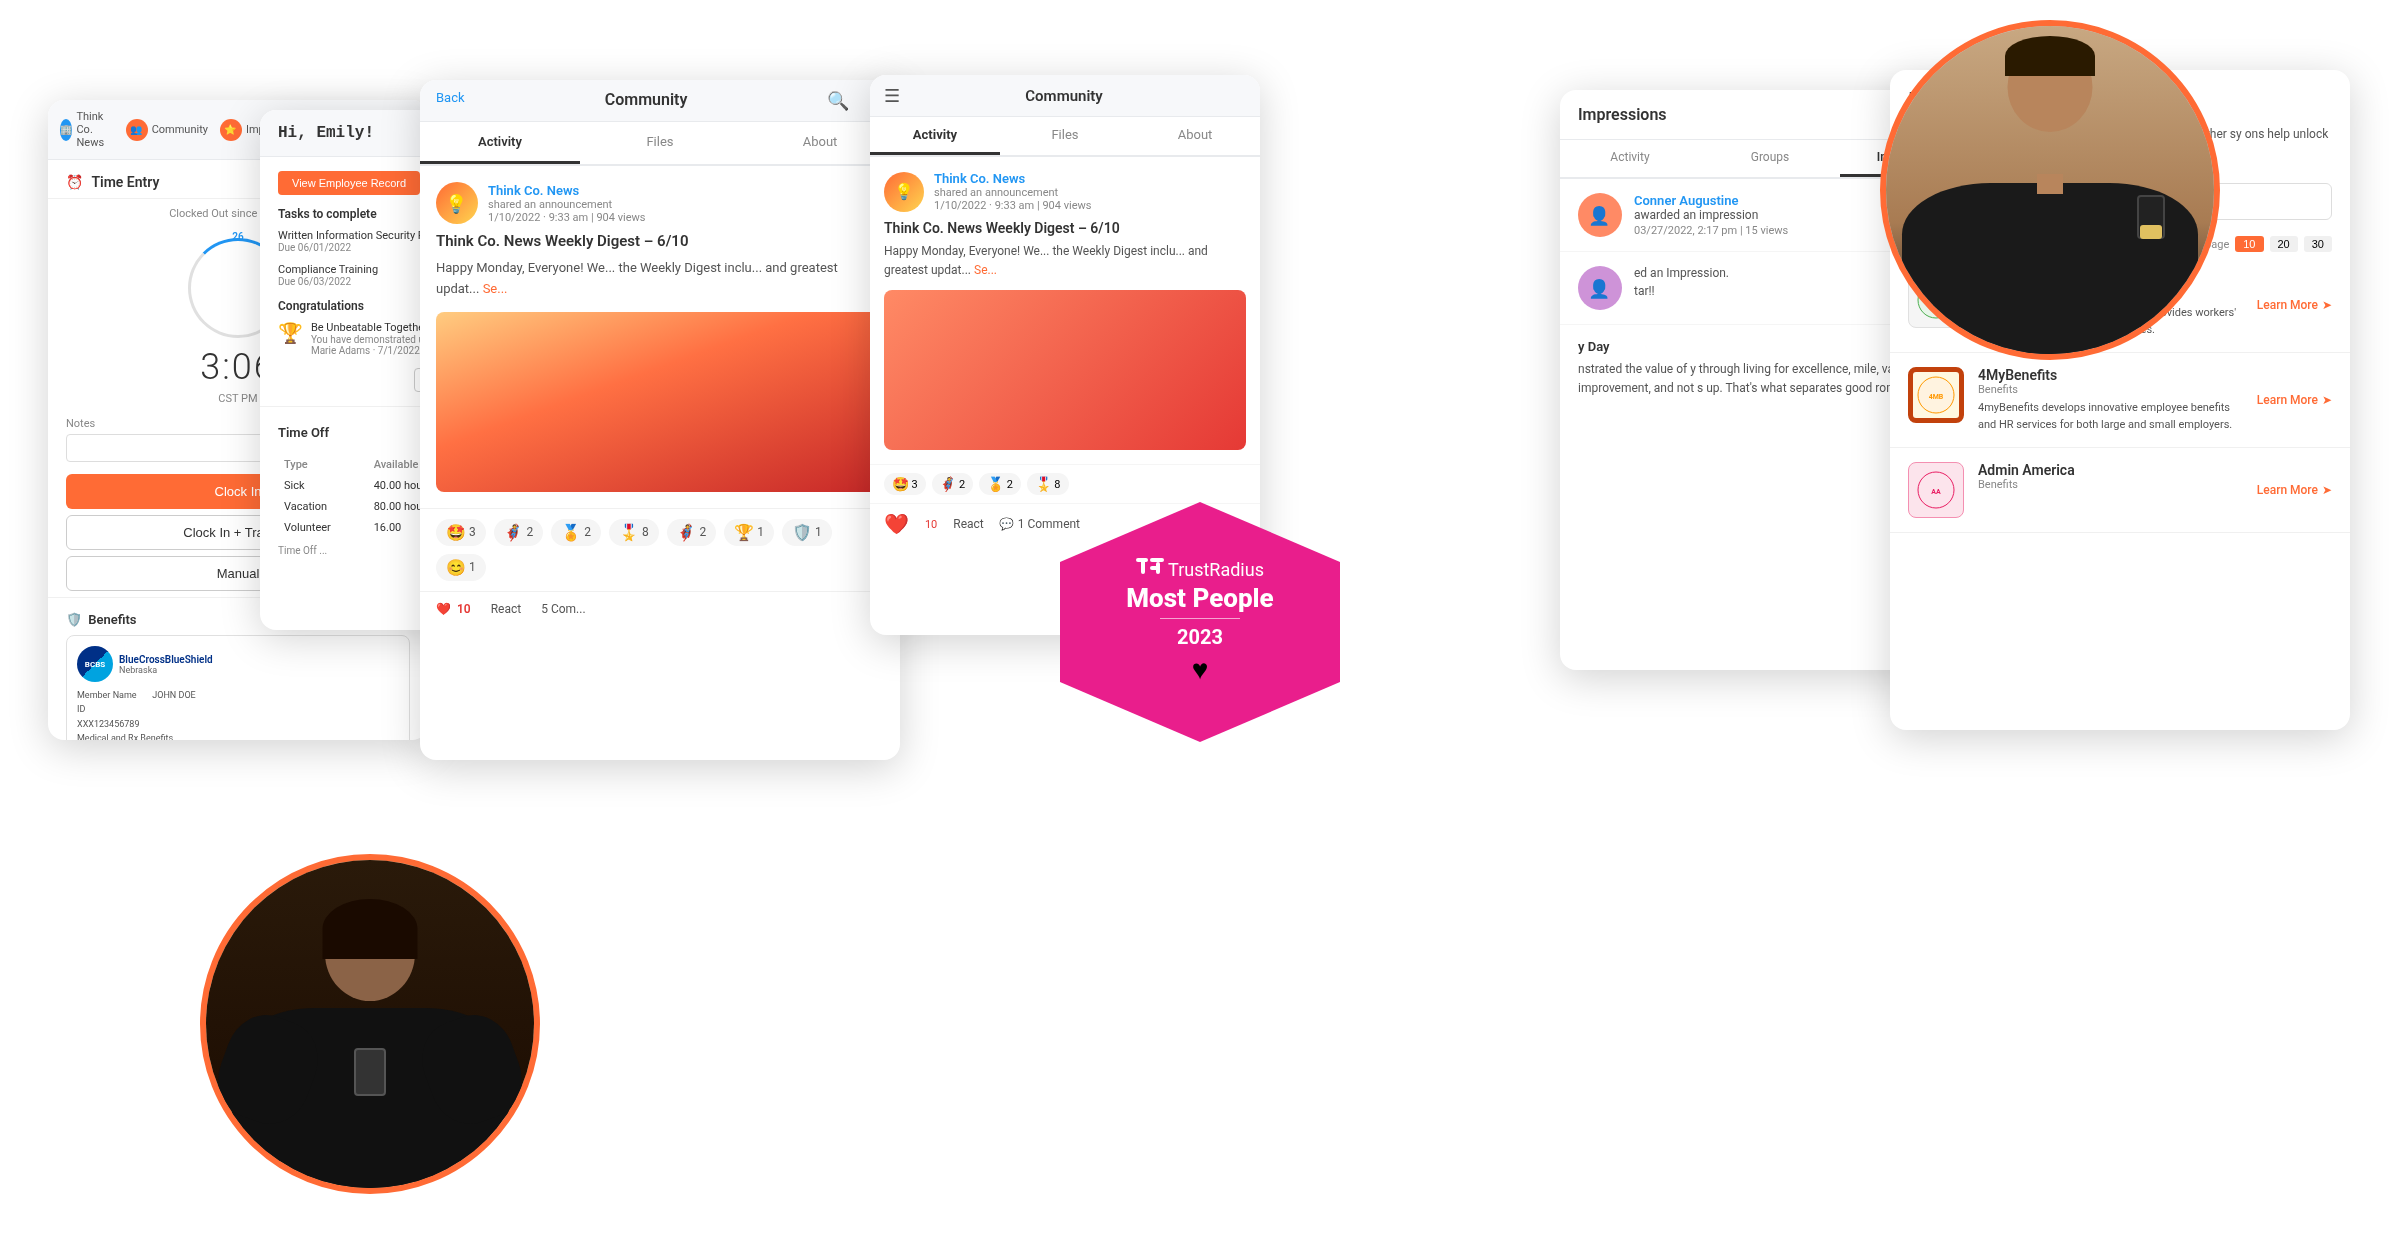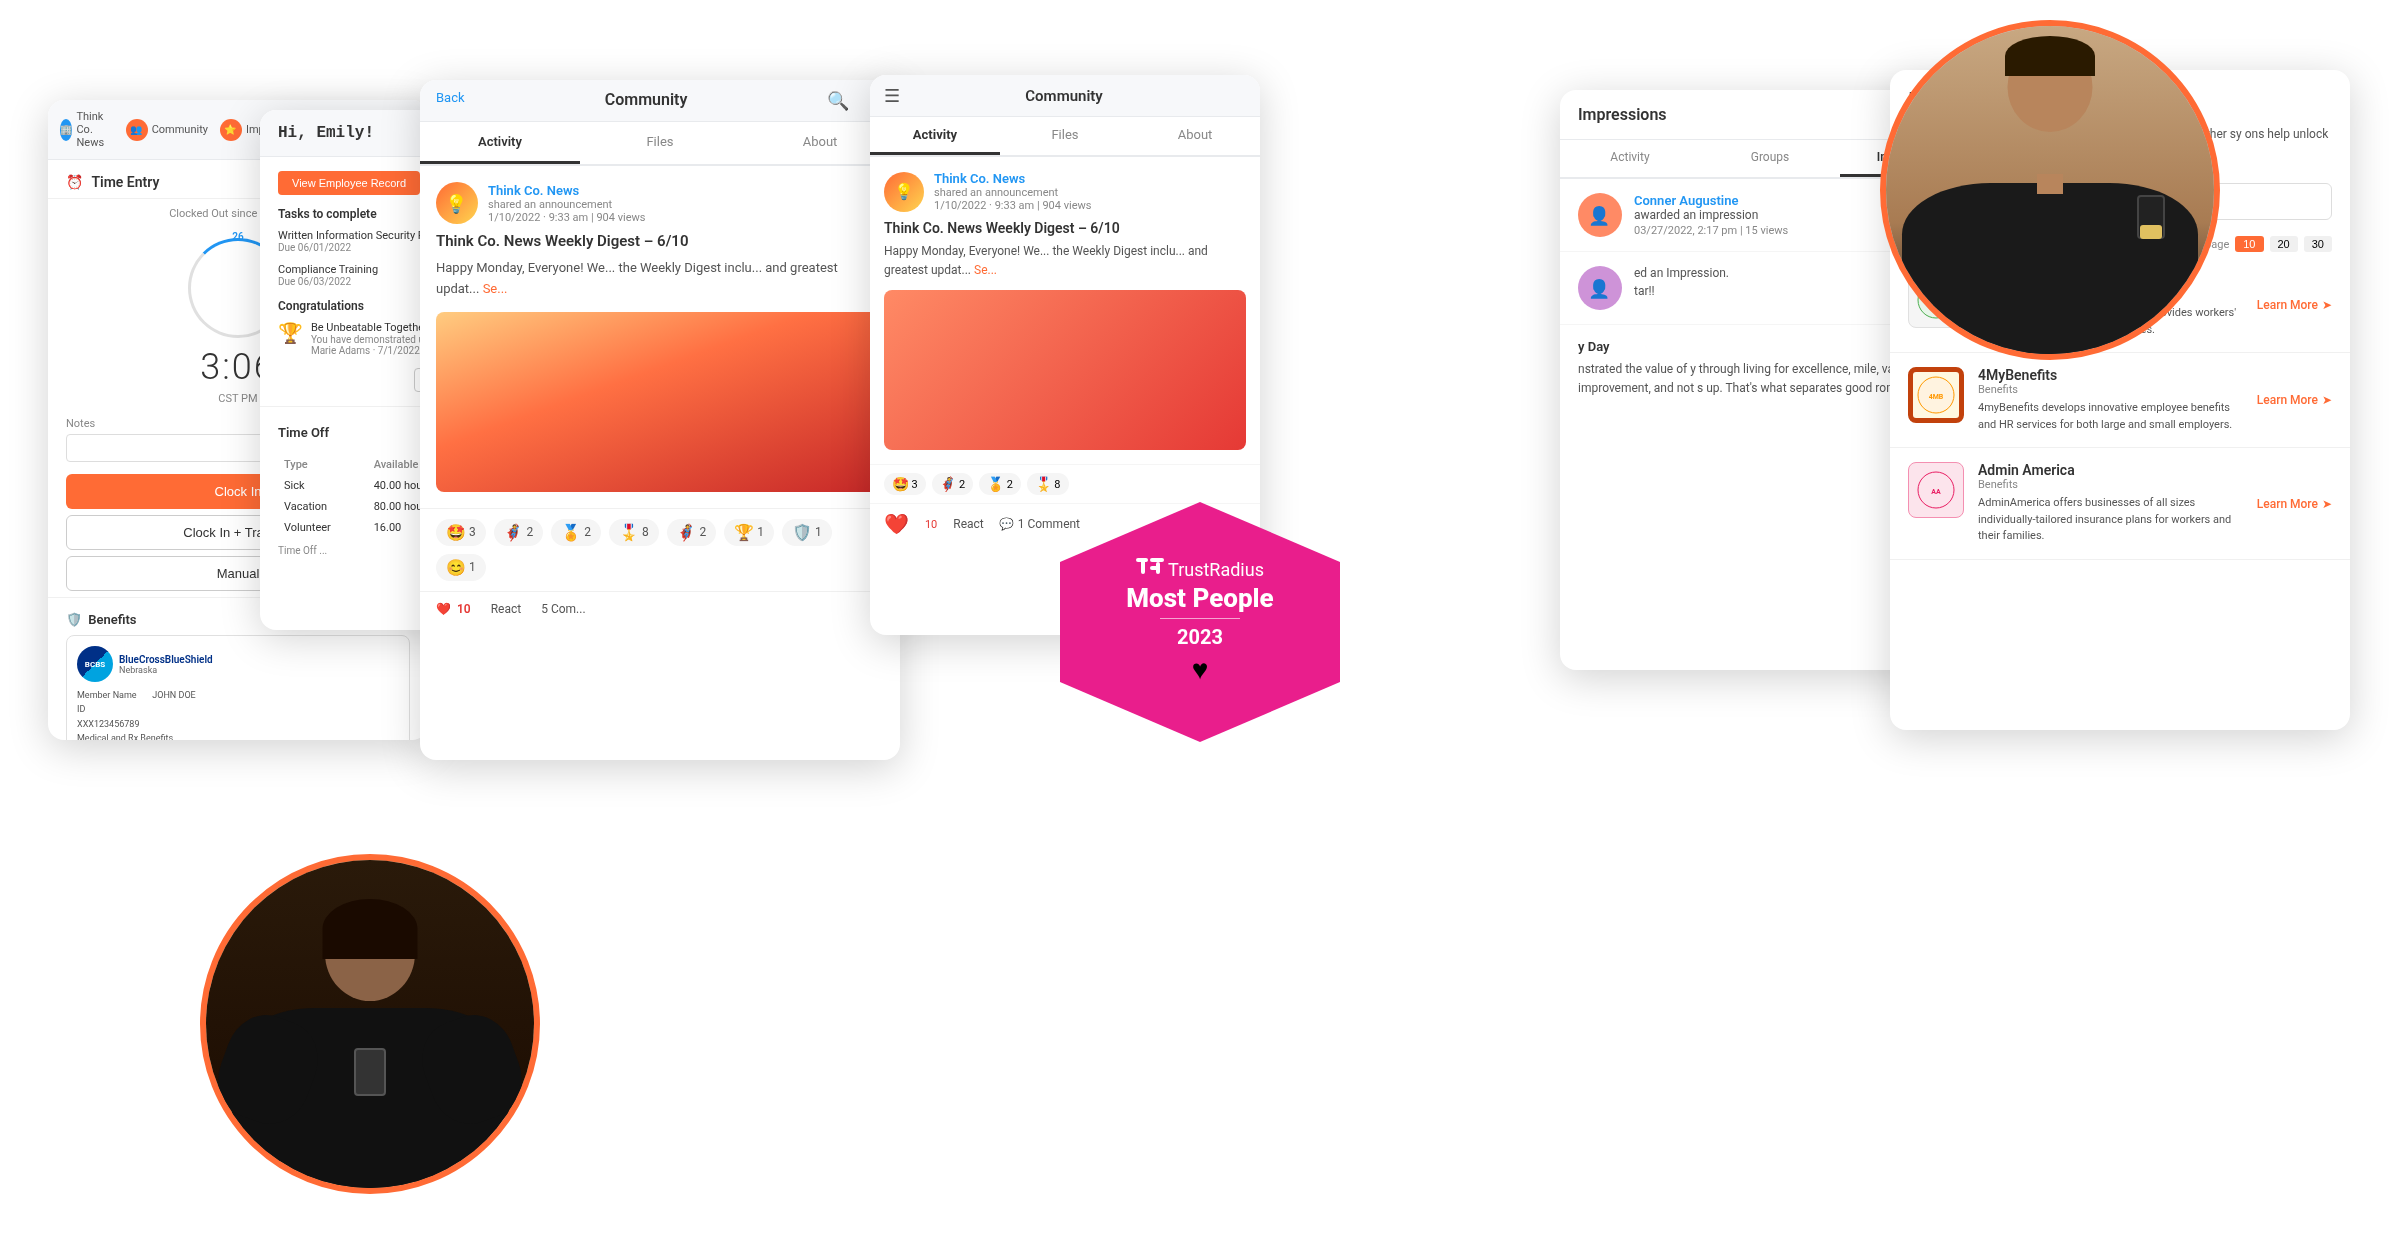--- a/index.html
+++ b/index.html
@@ -992,21 +992,20 @@
         <div style="width:50px; height:50px; display:flex; align-items:center; justify-content:center;">
           <svg width="40" height="40" viewBox="0 0 40 40">
             <circle cx="20" cy="20" r="18" fill="#fce4ec" stroke="#e91e63" stroke-width="1"></circle>
             <text x="20" y="24" text-anchor="middle" font-size="7" fill="#e91e63" font-weight="bold">AA</text>
           </svg>
         </div>
       </div>
       <div class="mp-info">
         <div class="mp-name">Admin America</div>
         <div class="mp-category">Benefits</div>
-        <div class="mp-desc">AdminAmerica offers businesses of all sizes individually-tailored insurance plans for workers and their families.</div>
       </div>
       <div class="learn-more-btn">
         <span>Learn More</span>
         <span>➤</span>
       </div>
     </div>
   </div>
 
   <div class="person-circle-left">
 

